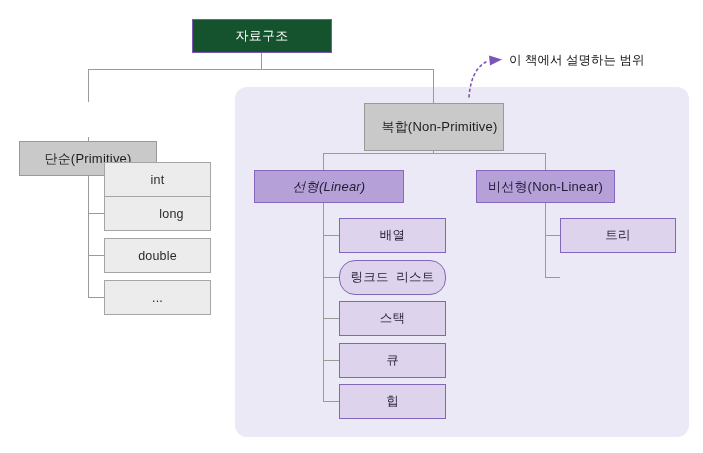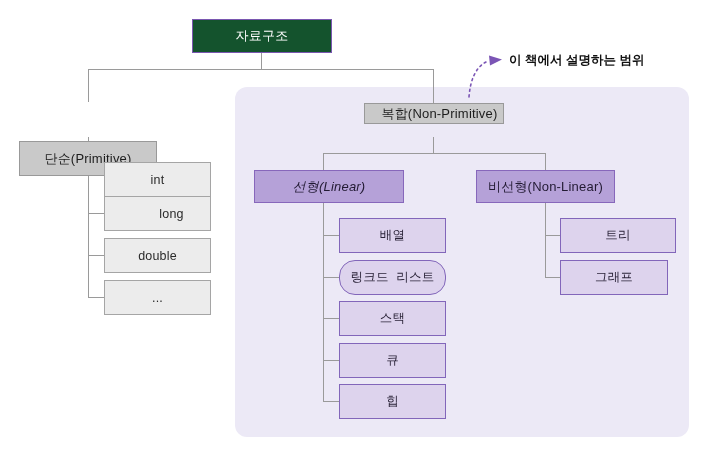--- a/index.html
+++ b/index.html
@@ -21,21 +21,21 @@
   }
   .box.root{
     left:192px;top:19px;width:140px;height:34px;
     background:#14532d;border:1px solid #7a57b0;color:#ffffff;
   }
   .box.gray{background:#c9c9c9;border:1px solid #999999;}
   .box.lightgray{background:#ececec;border:1px solid #a5a5a5;font-size:12.5px;color:#2a2a2a;}
   .box.purple{background:#b5a1d8;border:1px solid #8767bb;color:#221a33;}
   .box.lightpurple{background:#ddd3ed;border:1px solid #8266ba;font-size:12.5px;color:#2a2338;font-family:Liberation Mono, monospace;}
   .annotation{
-    position:absolute;left:509px;top:52px;font-size:12.5px;font-weight:700;
+    position:absolute;left:509px;top:52px;font-size:12.5px;font-weight:400;
     color:#111111;white-space:nowrap;
   }
   .arrow-svg{position:absolute;left:455px;top:48px;width:55px;height:52px;}
 </style>
 </head>
 <body>
 
 <div class="canvas">
 
   <div class="region"></div>
@@ -69,33 +69,32 @@
 
   <div class="box root">자료구조</div>
 
   <div class="box gray" style="left:19px;top:102px;width:138px;height:35px;margin-top:39px;">단순(Primitive)</div>
 
   <div class="box lightgray" style="left:104px;top:162px;width:107px;height:35px;">int</div>
   <div class="box lightgray" style="left:104px;top:196px;width:107px;height:35px;padding-left:28px;">long</div>
   <div class="box lightgray" style="left:104px;top:238px;width:107px;height:35px;">double</div>
   <div class="box lightgray" style="left:104px;top:280px;width:107px;height:35px;">...</div>
 
-  <div class="box gray" style="left:364px;top:103px;width:140px;height:21px;padding-left:11px;">복합(Non-Primitive)</div>
+  <div class="box gray" style="left:364px;top:103px;width:140px;height:48px;padding-left:11px;">복합(Non-Primitive)</div>
 
   <div class="box purple" style="left:254px;top:170px;width:150px;height:33px;font-style:italic;">선형(Linear)</div>
   <div class="box purple" style="left:476px;top:170px;width:139px;height:33px;">비선형(Non-Linear)</div>
 
   <div class="box lightpurple" style="left:339px;top:218px;width:107px;height:35px;">배열</div>
   <div class="box lightpurple" style="left:339px;top:260px;width:107px;height:35px;border-radius:16px;">링크드 리스트</div>
   <div class="box lightpurple" style="left:339px;top:301px;width:107px;height:35px;">스택</div>
   <div class="box lightpurple" style="left:339px;top:343px;width:107px;height:35px;">큐</div>
   <div class="box lightpurple" style="left:339px;top:384px;width:107px;height:35px;">힙</div>
 
   <div class="box lightpurple" style="left:560px;top:218px;width:116px;height:35px;">트리</div>
-  <div class="box lightpurple" style="left:560px;top:260px;width:108px;height:35px;">그래프</div>
 
   <svg class="arrow-svg" viewBox="0 0 55 52" aria-hidden="true">
     <path d="M14,49 Q16,22 31,14" fill="none" stroke="#7b55b5" stroke-width="1.6" stroke-linecap="round" stroke-dasharray="2,3.5"></path>
     <polygon points="34,7.5 47,11.5 35,17.5" fill="#7b55b5"></polygon>
   </svg>
   <div class="annotation">이 책에서 설명하는 범위</div>
 
 </div>
 
 </body></html>

